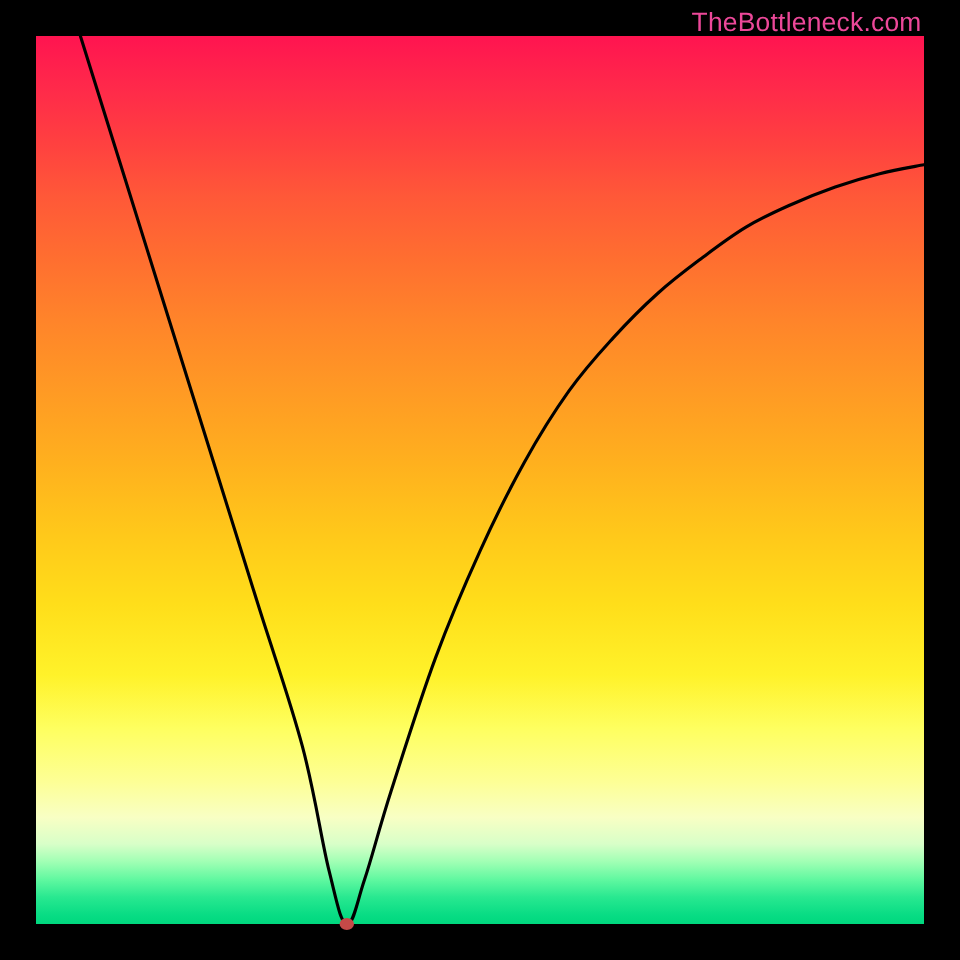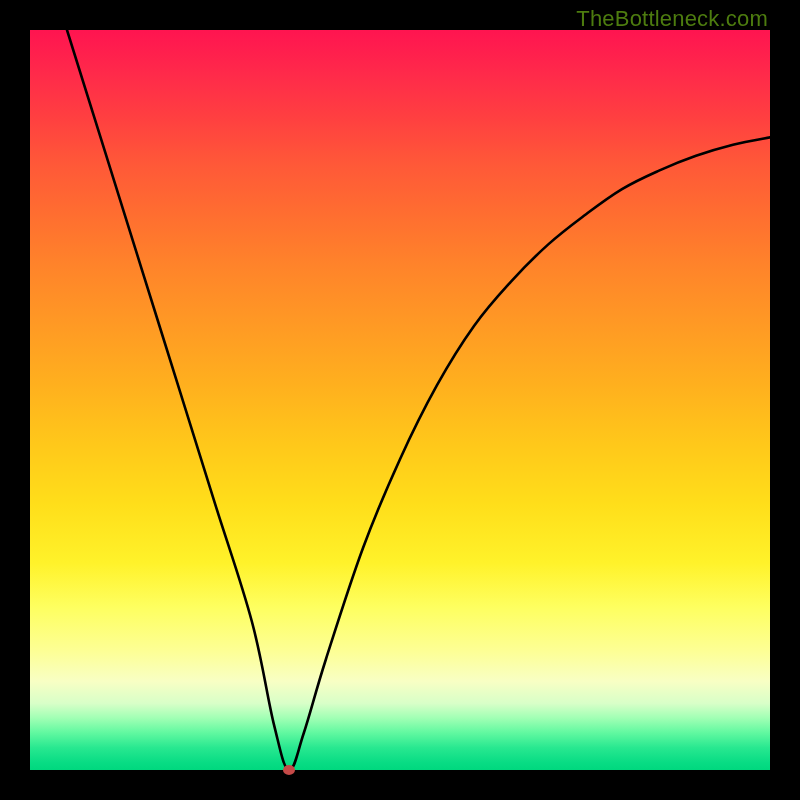--- a/index.html
+++ b/index.html
@@ -41,21 +41,21 @@
       #60f8a0 95%,
       #28e890 97%,
       #08dc84 99%,
       #00d87e 100%
     );
   }
   .watermark {
     position: absolute;
     top: 6px;
     right: 32px;
-    color: #4d7c0f;
+    color: #ec4899;
     font-size: 22px;
     font-weight: 500;
     letter-spacing: 0.2px;
   }
   svg.curve {
     position: absolute;
     inset: 0;
     width: 100%;
     height: 100%;
   }

